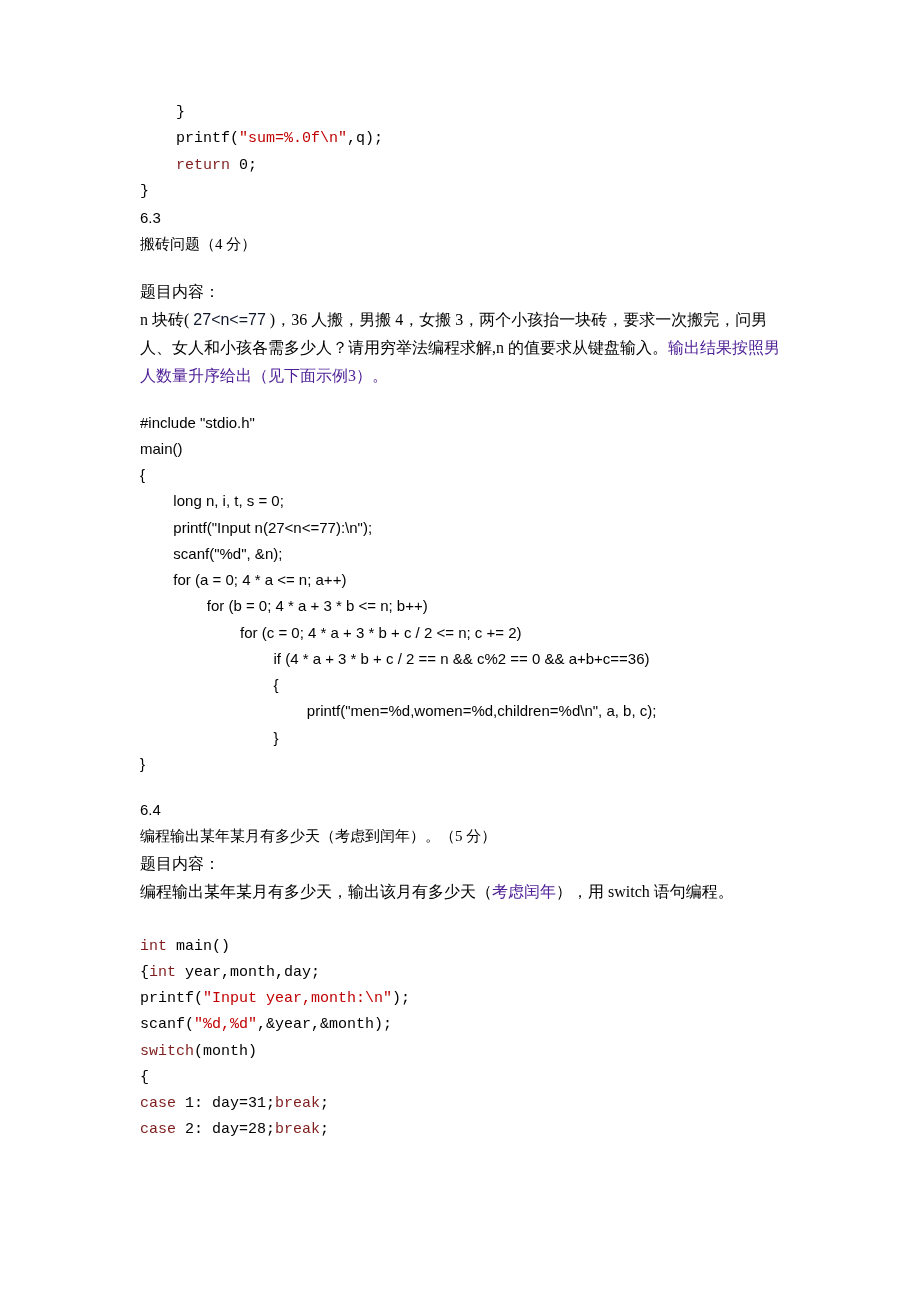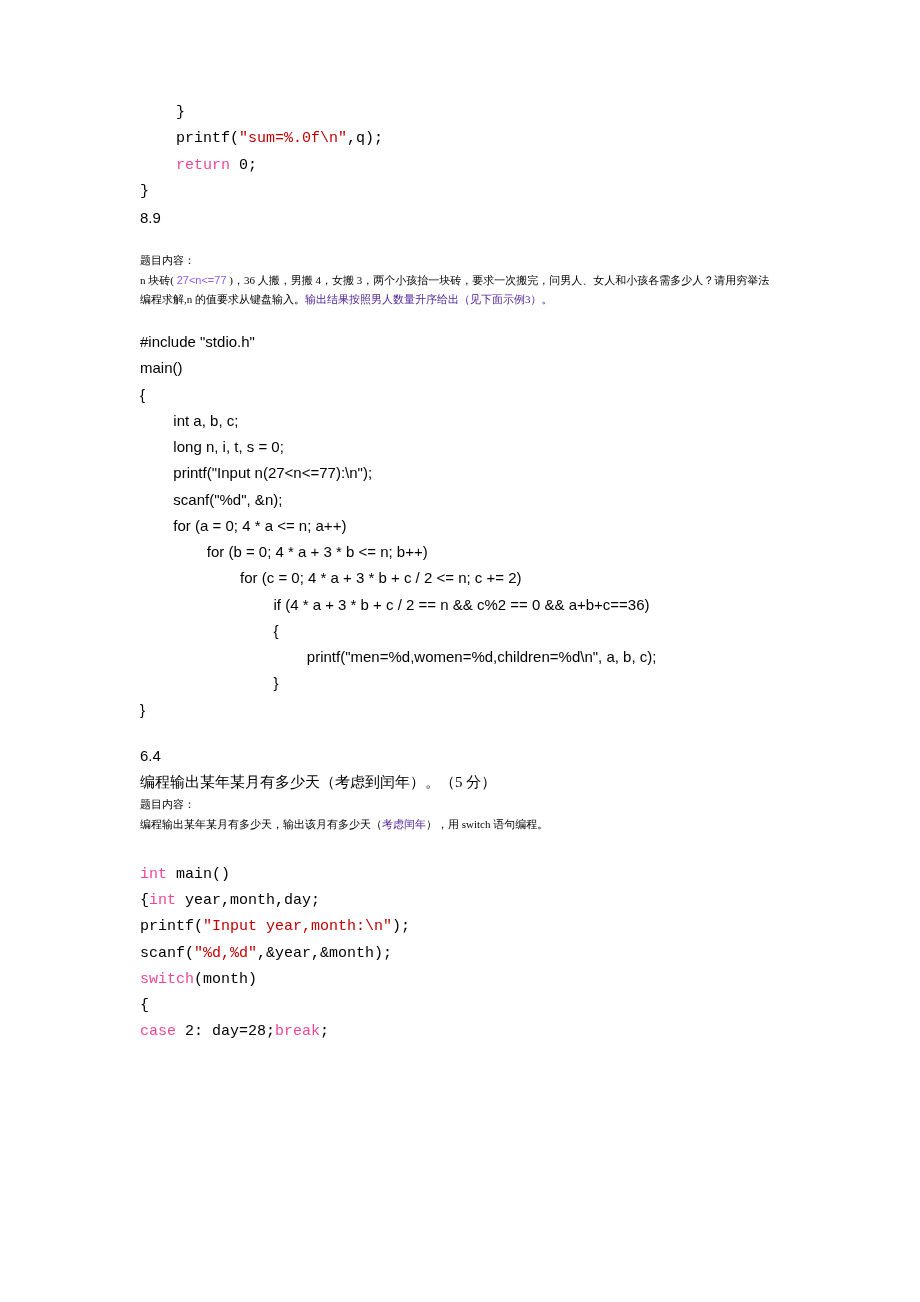--- a/index.html
+++ b/index.html
@@ -11,65 +11,65 @@
     font-size: 15px;
     color: #000;
     line-height: 1.75;
   }
   .page {
     padding: 100px 140px 60px 140px;
   }
   .mono {
     font-family: "Courier New", Courier, monospace;
   }
-  .keyword { color: #ec4899; margin-top: 16px; }
+  .keyword { color: #7f1d1d; margin-top: 16px; }
   .string  { color: #C00000; }
-  .green   { color: #8b5cf6; }
+  .green   { color: #0f172a; }
   .bluetext{ color: #4c1d95; }
   .sans {
     font-family: Arial, "Helvetica Neue", Helvetica, sans-serif;
   }
   .indent1 { padding-left: 4ch; }
   .indent2 { padding-left: 8ch; }
   .indent3 { padding-left: 12ch; }
   .indent4 { padding-left: 16ch; }
   .indent5 { padding-left: 20ch; }
-  .sm { font-size: 11px; }
+  .sm { font-size: 16px; }
   .gap { height: 20px; }
   .gap2 { height: 28px; }
   .line { white-space: pre; }
 </style>
 </head>
 <body>
 
 <div class="page">
 
   <div class="mono">
     <div class="line">    }</div>
     <div class="line"><span>    printf(</span><span class="string">"sum=%.0f\n"</span><span>,q);</span></div>
     <div class="line"><span>    </span><span class="keyword">return</span><span> 0;</span></div>
     <div class="line">}</div>
   </div>
 
-  <div class="sans">8.9</div>
+  <div class="sans">6.3</div>
+  <div>搬砖问题（4 分）</div>
 
   <div class="gap"></div>
 
   <div class="sm">题目内容：</div>
   <div class="sm">
     <span>n 块砖( </span><span class="green sans">27&lt;n&lt;=77</span><span> )，36 人搬，男搬 4，女搬 3，两个小孩抬一块砖，要求一次搬完，问男人、女人和小孩各需多少人？请用穷举法编程求解,n 的值要求从键盘输入。</span><span class="bluetext">输出结果按照男人数量升序给出（见下面示例3）。</span>
   </div>
 
   <div class="gap"></div>
 
   <div class="sans">
     <div>#include "stdio.h"</div>
     <div>main()</div>
     <div>{</div>
-    <div class="indent1">int a, b, c;</div>
     <div class="indent1">long n, i, t, s = 0;</div>
     <div class="indent1">printf("Input n(27&lt;n&lt;=77):\n");</div>
     <div class="indent1">scanf("%d", &amp;n);</div>
     <div class="indent1">for (a = 0; 4 * a &lt;= n; a++)</div>
     <div class="indent2">for (b = 0; 4 * a + 3 * b &lt;= n; b++)</div>
     <div class="indent3">for (c = 0; 4 * a + 3 * b + c / 2 &lt;= n; c += 2)</div>
     <div class="indent4">if (4 * a + 3 * b + c / 2 == n &amp;&amp; c%2 == 0 &amp;&amp; a+b+c==36)</div>
     <div class="indent4">{</div>
     <div class="indent5">printf("men=%d,women=%d,children=%d\n", a, b, c);</div>
     <div class="indent4">}</div>
@@ -87,16 +87,17 @@
 
   <div class="gap2"></div>
 
   <div class="mono">
     <div class="line"><span class="keyword">int</span><span> main()</span></div>
     <div class="line"><span>{</span><span class="keyword">int</span><span> year,month,day;</span></div>
     <div class="line"><span>printf(</span><span class="string">"Input year,month:\n"</span><span>);</span></div>
     <div class="line"><span>scanf(</span><span class="string">"%d,%d"</span><span>,&amp;year,&amp;month);</span></div>
     <div class="line"><span class="keyword">switch</span><span>(month)</span></div>
     <div class="line">{</div>
+    <div class="line"><span class="keyword">case</span><span> 1: day=31;</span><span class="keyword">break</span><span>;</span></div>
     <div class="line"><span class="keyword">case</span><span> 2: day=28;</span><span class="keyword">break</span><span>;</span></div>
   </div>
 
 </div>
 
 </body></html>

